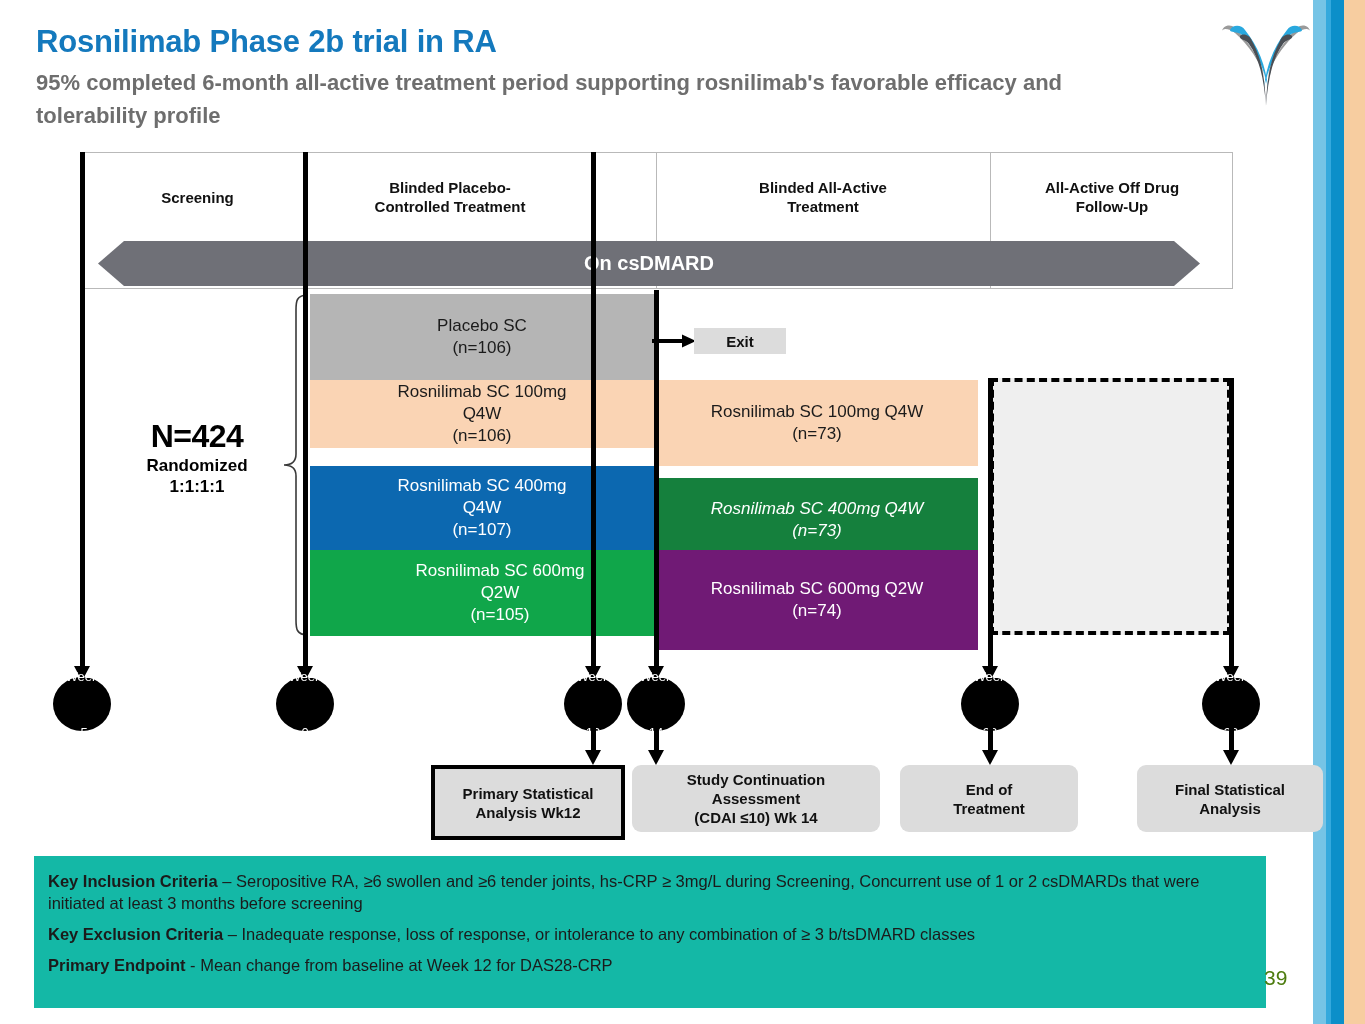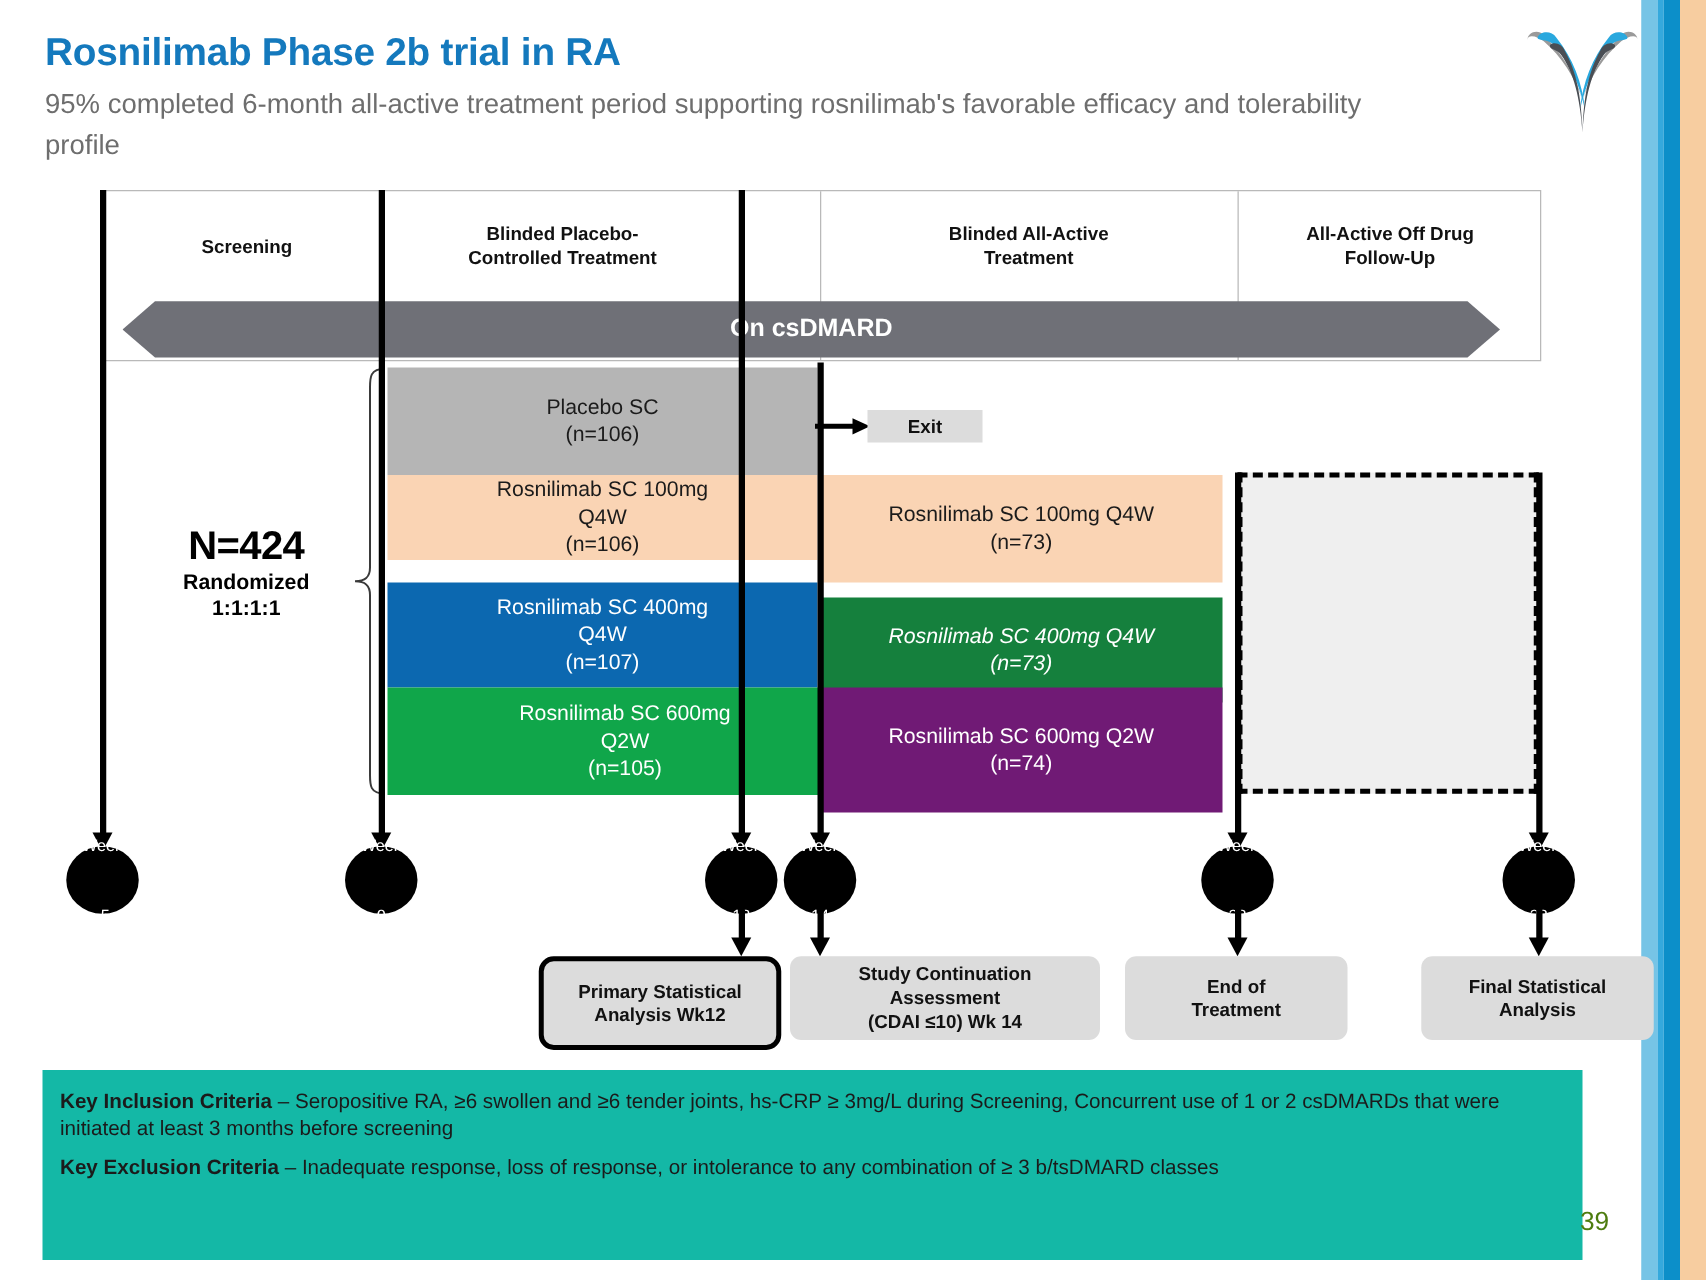--- a/index.html
+++ b/index.html
@@ -20,21 +20,21 @@
   
   .logo{position:absolute;left:1216px;top:14px;width:100px;height:100px;}
 
   
   .title{
     position:absolute;left:36px;top:24px;width:1140px;
     font-size:31px;font-weight:bold;color:#1479bd;letter-spacing:-.2px;
   }
   .subtitle{
     position:absolute;left:36px;top:66px;width:1110px;
-    font-size:22px;line-height:33px;color:#6e6e6e;font-weight:normal;
+    font-size:22px;line-height:33px;color:#6e6e6e;font-weight:bold;
   }
 
   
   .frame{position:absolute;left:83px;top:152px;width:1150px;height:137px;
          border:1px solid #b9b9b9;box-sizing:border-box;background:#fff;}
   .hdrcell{position:absolute;top:152px;height:90px;display:flex;
            align-items:center;justify-content:center;text-align:center;
            font-size:15px;font-weight:bold;color:#111;line-height:19px;}
   .vdiv{position:absolute;background:#b9b9b9;width:1px;}
 
@@ -72,21 +72,21 @@
 
   
   .wk{position:absolute;width:58px;height:54px;border-radius:50%;background:#000;
       display:flex;flex-direction:column;align-items:center;justify-content:center;
       color:#fff;font-size:13px;line-height:15px;text-align:center;gap:41px;}
 
   
   .callout{position:absolute;background:#dcdcdc;border-radius:9px;
            display:flex;align-items:center;justify-content:center;text-align:center;
            font-size:15px;font-weight:bold;color:#111;line-height:19px;}
-  .callout.primary{border:4px solid #000;border-radius:12px;}
+  .callout.primary{border:4px solid #000;border-radius:0;}
 
   
   .criteria{position:absolute;left:34px;top:856px;width:1232px;height:152px;
             background:#14b8a6;box-sizing:border-box;padding:14px 16px 0 14px;}
   .criteria p{margin:0 0 9px 0;font-size:16.5px;line-height:22px;color:#1b1b1b;}
   .criteria b{font-weight:bold;}
 
   .pageno{position:absolute;left:1264px;top:966px;font-size:21px;color:#4d7c0f;text-align:right;}
 </style>
 </head>
@@ -294,16 +294,19 @@
     </div>
   </div>
 
   <div class="criteria">
     <p>
       <b>Key Inclusion Criteria</b><span> – Seropositive RA, ≥6 swollen and ≥6 tender joints, hs-CRP ≥ 3mg/L during Screening, Concurrent use of 1 or 2 csDMARDs that were initiated at least 3 months before screening</span>
     </p>
     <p>
       <b>Key Exclusion Criteria</b><span> – Inadequate response, loss of response, or intolerance to any combination of ≥ 3 b/tsDMARD classes</span>
     </p>
+    <p>
+      <b>Primary Endpoint</b><span> - Mean change from baseline at Week 12 for DAS28-CRP</span>
+    </p>
   </div>
 
   <div class="pageno">39</div>
 </div>
 
 </body></html>

